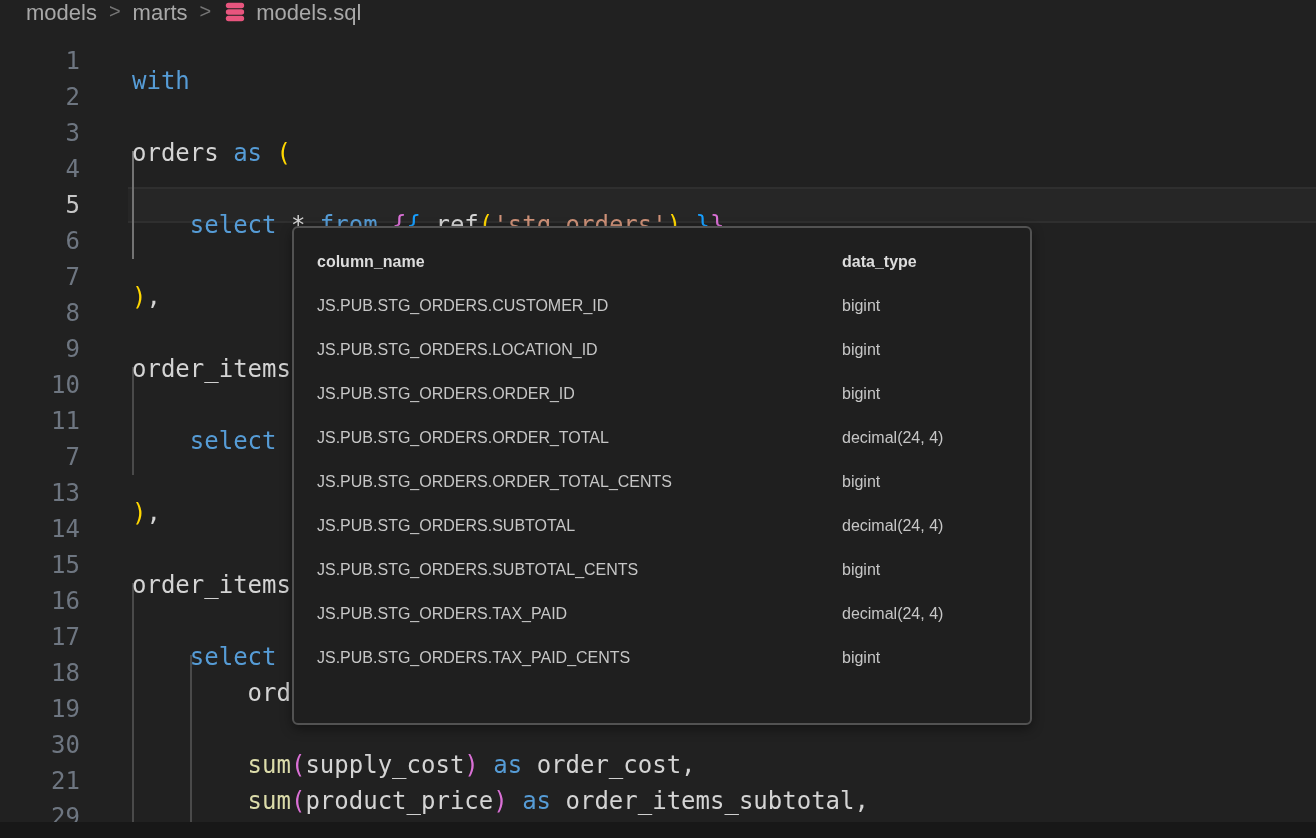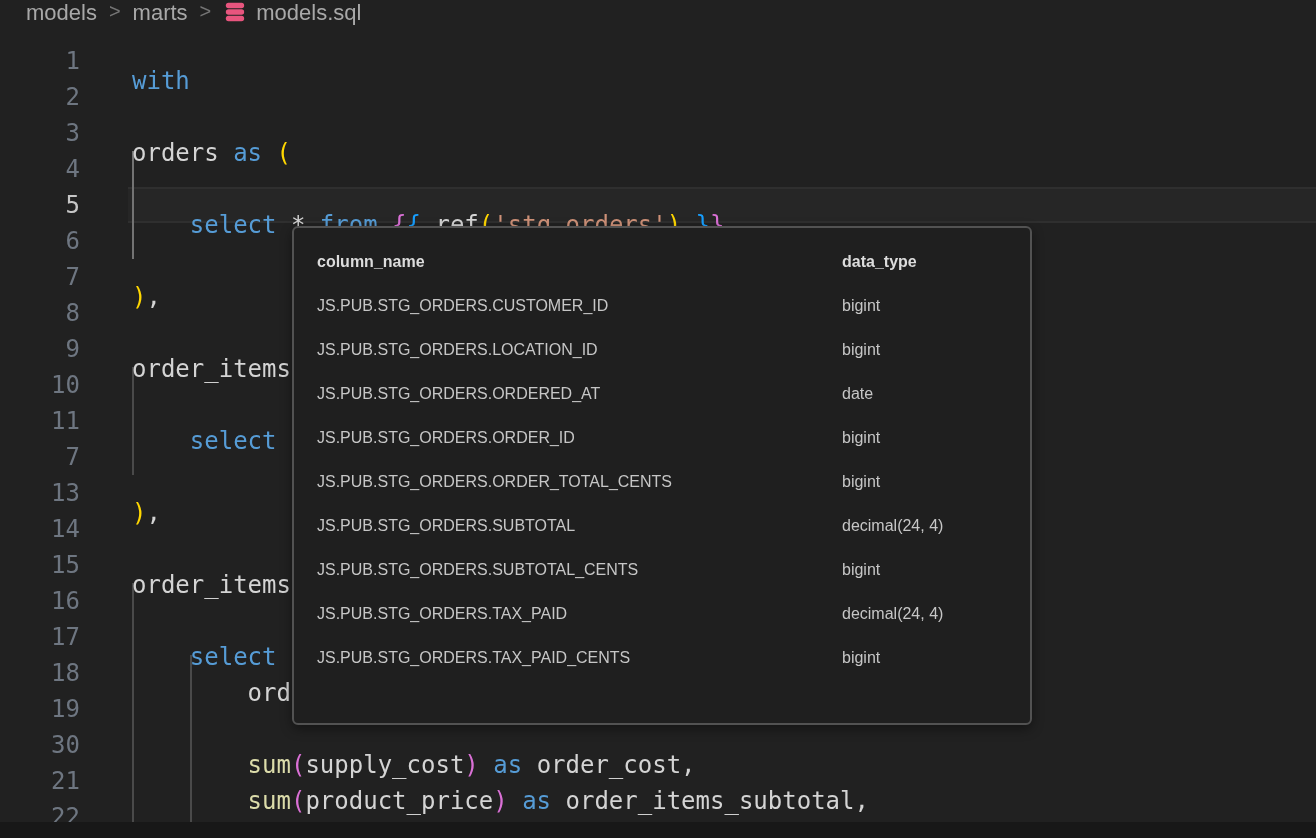--- a/index.html
+++ b/index.html
@@ -224,21 +224,21 @@
         <span class="guide" style="left: 190px;"></span>
         <span class="code"><span class="tok-pl">        </span><span class="tok-fn">sum</span><span class="tok-b2">(</span><span class="tok-pl">supply_cost</span><span class="tok-b2">)</span><span class="tok-pl"> </span><span class="tok-kw">as</span><span class="tok-pl"> </span><span class="tok-pl">order_cost,</span></span>
       </div>
       <div class="row">
         <span class="gutter">21</span>
         <span class="guide" style="left: 132px;"></span>
         <span class="guide" style="left: 190px;"></span>
         <span class="code"><span class="tok-pl">        </span><span class="tok-fn">sum</span><span class="tok-b2">(</span><span class="tok-pl">product_price</span><span class="tok-b2">)</span><span class="tok-pl"> </span><span class="tok-kw">as</span><span class="tok-pl"> </span><span class="tok-pl">order_items_subtotal,</span></span>
       </div>
       <div class="row">
-        <span class="gutter">22</span>
+        <span class="gutter">29</span>
         <span class="guide" style="left: 132px;"></span>
         <span class="guide" style="left: 190px;"></span>
       </div>
     </div>
 
   <div class="popup">
     <table>
       <thead>
           <tr id="popup-head">
             <th class="col-name">column_name</th>
@@ -248,26 +248,26 @@
       <tbody id="popup-body">
           <tr>
             <td class="col-name">JS.PUB.STG_ORDERS.CUSTOMER_ID</td>
             <td>bigint</td>
           </tr>
           <tr>
             <td class="col-name">JS.PUB.STG_ORDERS.LOCATION_ID</td>
             <td>bigint</td>
           </tr>
           <tr>
-            <td class="col-name">JS.PUB.STG_ORDERS.ORDERED_AT</td>
-            <td>date</td>
-          </tr>
-          <tr>
             <td class="col-name">JS.PUB.STG_ORDERS.ORDER_ID</td>
             <td>bigint</td>
+          </tr>
+          <tr>
+            <td class="col-name">JS.PUB.STG_ORDERS.ORDER_TOTAL</td>
+            <td>decimal(24, 4)</td>
           </tr>
           <tr>
             <td class="col-name">JS.PUB.STG_ORDERS.ORDER_TOTAL_CENTS</td>
             <td>bigint</td>
           </tr>
           <tr>
             <td class="col-name">JS.PUB.STG_ORDERS.SUBTOTAL</td>
             <td>decimal(24, 4)</td>
           </tr>
           <tr>

